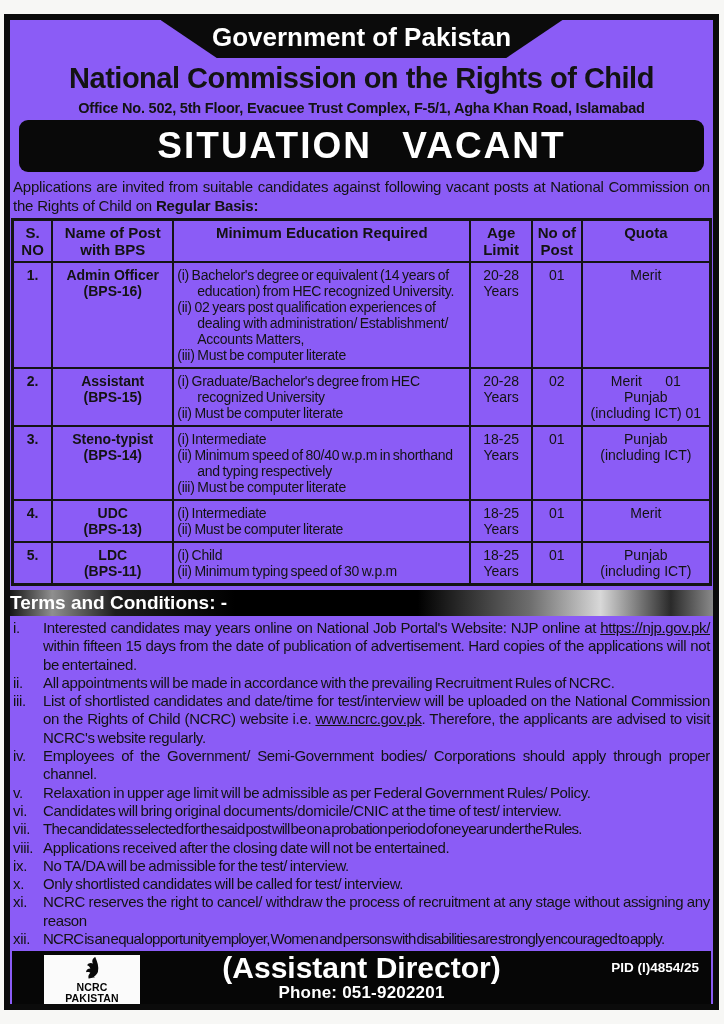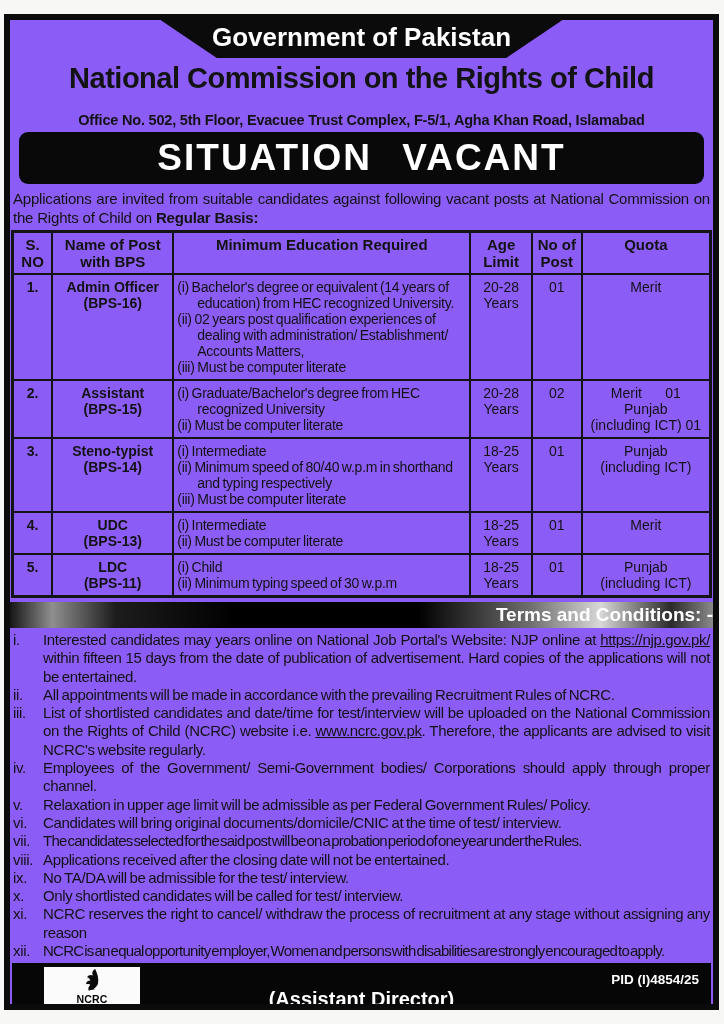--- a/index.html
+++ b/index.html
@@ -18,21 +18,21 @@
 
   
   .govt-banner {
     width: 402px; height: 38px; margin: 0 auto;
     background: #0b0b0b; color: #ffffff;
     clip-path: polygon(0 0, 100% 0, 86% 100%, 14% 100%);
     text-align: center; font-weight: bold; font-size: 26px; line-height: 34px;
   }
   .org-name {
     text-align: center; font-size: 29px; font-weight: bold;
-    letter-spacing: -0.5px; margin: 4px 0 17px;
+    letter-spacing: -0.5px; margin: 4px 0 5px;
   }
   .address {
     text-align: center; font-size: 14.5px; font-weight: bold;
     letter-spacing: -0.2px; margin-bottom: 4px;
   }
   .sv-banner {
     margin: 0 9px 5px; height: 52px; background: #090909; border-radius: 9px;
     color: #fff; text-align: center; font-weight: bold; font-size: 37px;
     line-height: 51px; letter-spacing: 2px; word-spacing: 18px;
   }
@@ -63,40 +63,40 @@
   .edu-item {
     padding-left: 20px; text-indent: -20px;
     letter-spacing: -0.25px; word-spacing: -1px;
   }
   col.c1 { width: 40px; } col.c2 { width: 122px; } col.c3 { width: 300px; }
   col.c4 { width: 62px; } col.c5 { width: 50px; } col.c6 { width: 130px; }
 
   
   .terms-banner {
     margin: 4px 0 3px; height: 26px; line-height: 26px;
-    text-align: right; color: #fff; font-weight: bold; font-size: 19px;
+    text-align: left; color: #fff; font-weight: bold; font-size: 19px;
     background: linear-gradient(90deg,
       #161616 0%, #8f8f8f 6%, #1d1d1d 15%, #000 32%, #000 58%,
       #6e6e6e 74%, #d8d8d8 84%, #2a2a2a 94%, #8a8a8a 100%);
   }
   .terms { padding: 0 3px; font-size: 15px; line-height: 18.3px; }
   .term-row { display: grid; grid-template-columns: 30px 1fr; }
   .term-num { letter-spacing: -0.3px; }
   .term-text {
     text-align: justify; letter-spacing: -0.35px; word-spacing: -1px;
   }
   .term-text.tight { letter-spacing: -0.75px; word-spacing: -2.5px; }
   .ulink { text-decoration: underline; }
 
   
   .footer {
     margin: 3px 2px 0; background: #060606; height: 80px;
     position: relative; color: #fff; text-align: center; padding-top: 3px;
   }
-  .signatory { font-size: 20px; font-weight: bold; line-height: 27px; margin-top: 20px; }
+  .signatory { font-size: 30px; font-weight: bold; line-height: 27px; }
   .contact-line { font-size: 17px; font-weight: bold; line-height: 24px; letter-spacing: 0.2px; }
   .pid { position: absolute; right: 12px; top: 9px; font-size: 13.5px; font-weight: bold; }
   .logo-box {
     position: absolute; left: 32px; top: 4px; width: 96px; height: 72px;
     background: #fbfbfb; color: #050505; text-align: center; padding-top: 1px;
   }
   .logo-box svg { width: 26px; height: 26px; display: block; margin: 0 auto; }
   .logo-line { font-size: 10.5px; font-weight: bold; line-height: 11px; letter-spacing: 0.2px; }
   .logo-urdu { font-size: 7px; line-height: 9px; margin-top: 1px; overflow: hidden; height: 9px; }
 </style>

